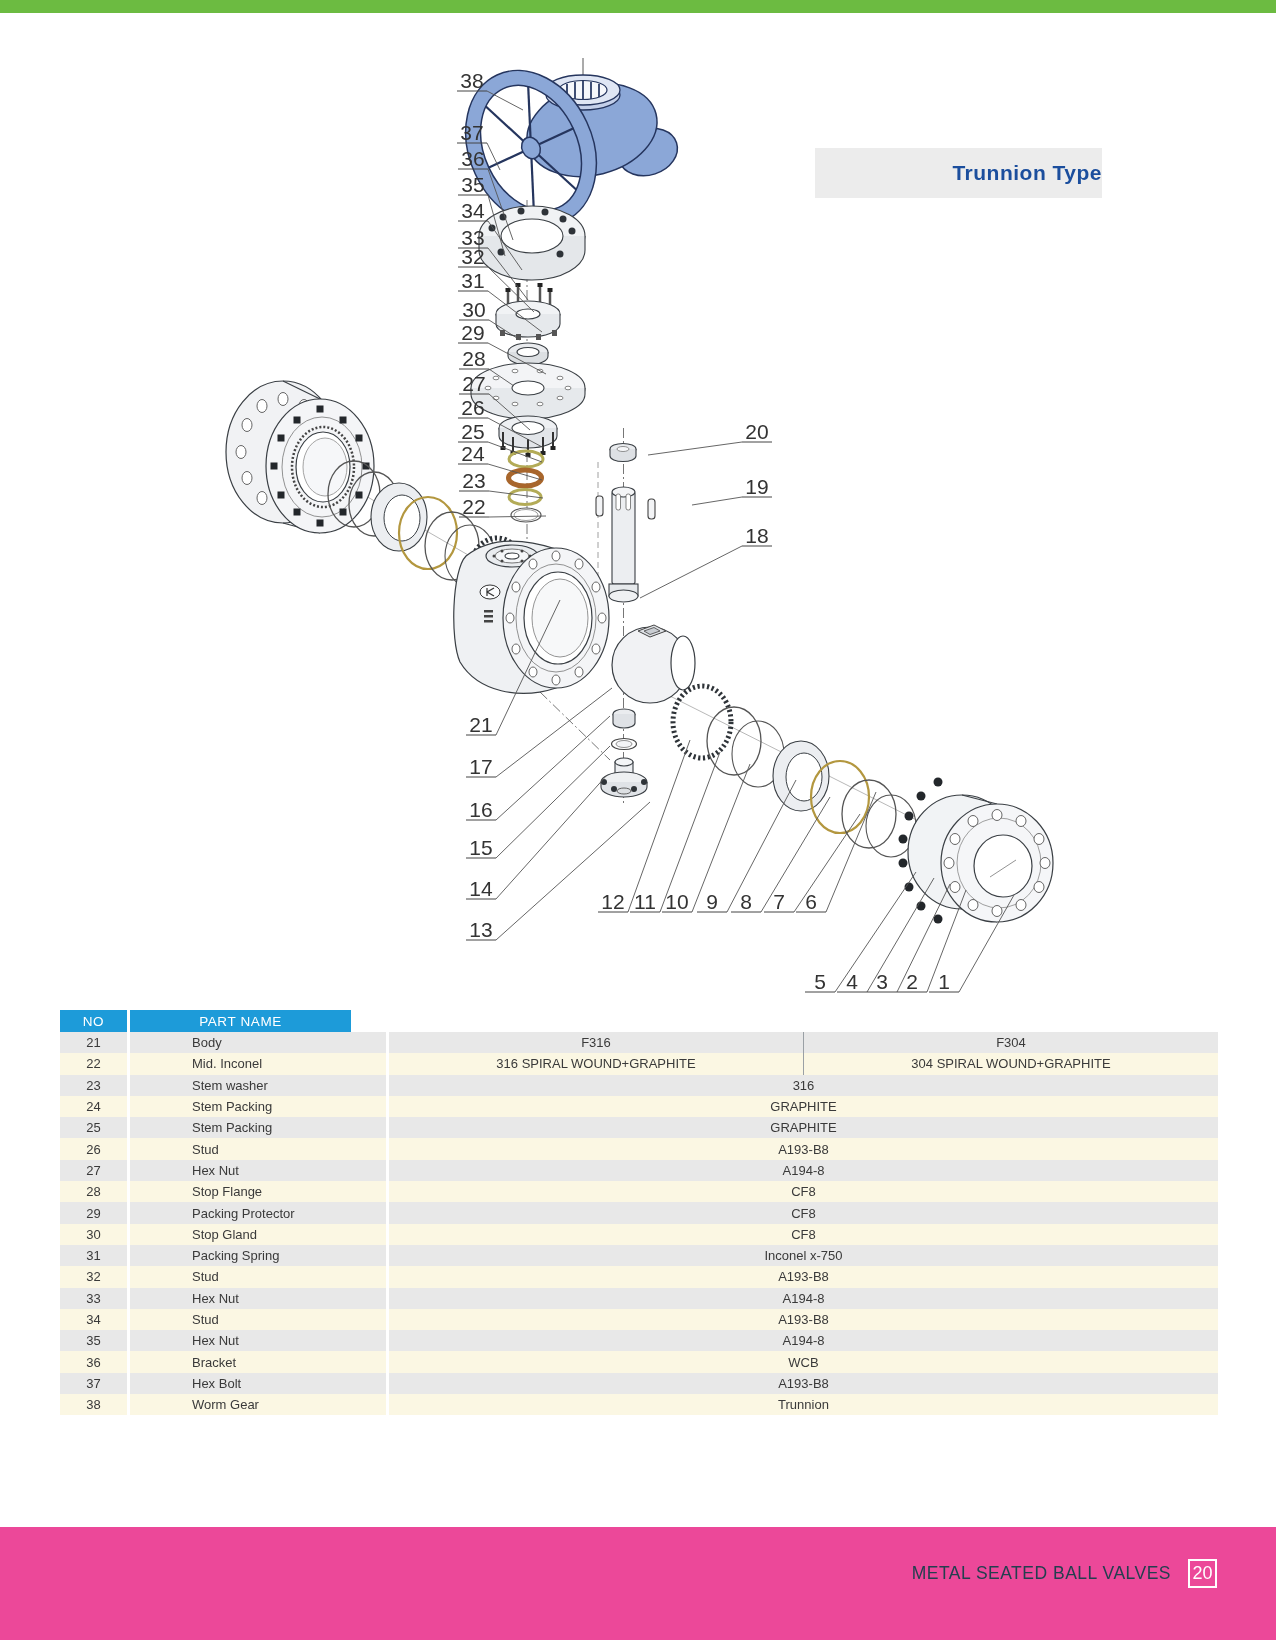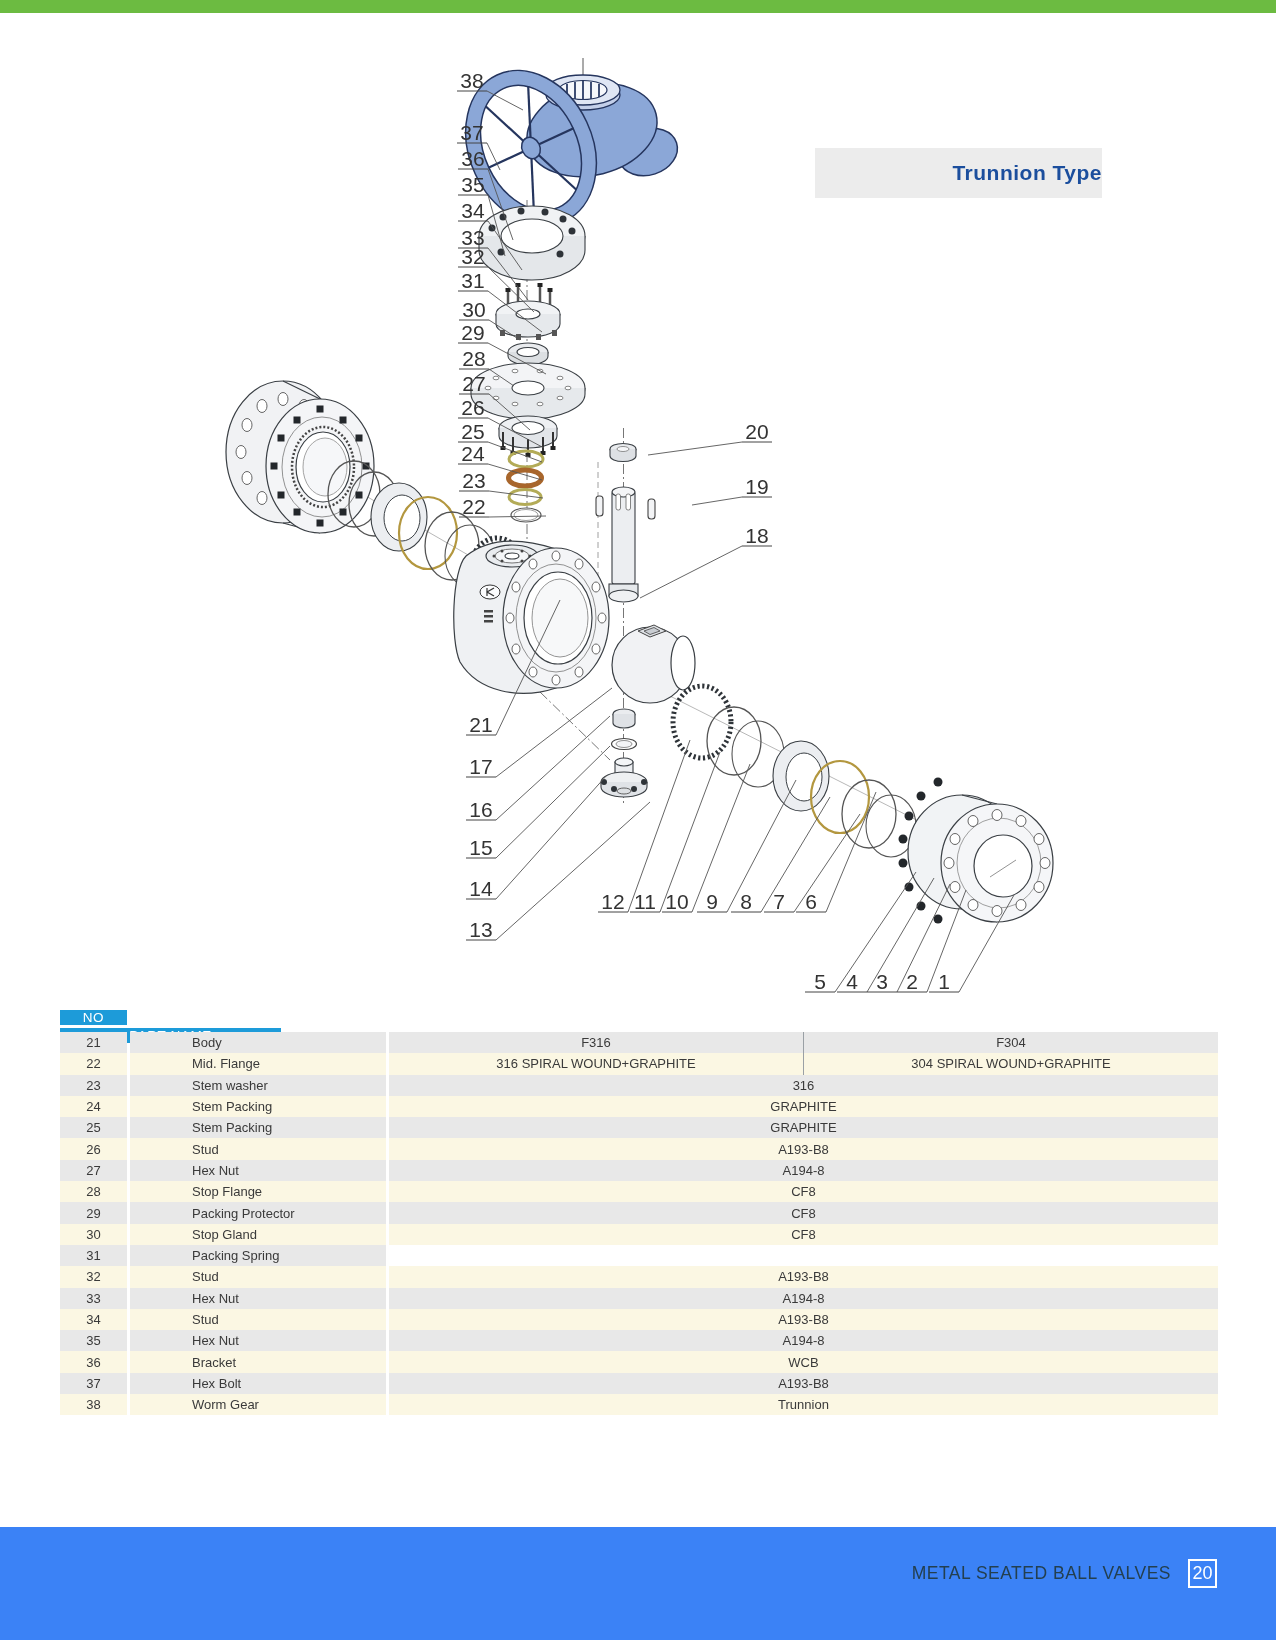--- a/index.html
+++ b/index.html
@@ -11,21 +11,21 @@
   .title-box {
     position:absolute; left:815px; top:148px; width:287px; height:50px;
     background:#ececec; display:flex; align-items:center; justify-content:flex-end;
     color:#1b4e9d; font-size:21px; font-weight:bold; letter-spacing:0.5px;
   }
   svg.diagram { position:absolute; left:0; top:0; }
   .callout-num { font-size:21px; fill:#333; }
 
   
   .parts-table { position:absolute; left:60px; top:1010px; width:1158px; color:#3a3a3a; font-size:13px; }
-  .thead { display:flex; gap:3px; height:22px;flex-direction:column; }
+  .thead { display:flex; gap:3px; height:22px; }
   .thead .hcell { background:#1d9bd9; color:#ffffff; display:flex; align-items:center; justify-content:center; font-size:13.5px; letter-spacing:0.6px; }
   .hcell.no   { width:67px;  flex:none; }
   .hcell.name { width:221px; flex:none; }
   .hcell.mats { flex:1; }
   .trow { display:flex; gap:3px; height:21.3px; }
   .trow .cell { display:flex; align-items:center; }
   .cell.no   { width:67px; flex:none; justify-content:center; }
   .cell.name { width:256px; flex:none; padding-left:62px; box-sizing:border-box; }
   .cell.mats { flex:1; padding:0; }
   .cell.mats .m { flex:1; display:flex; align-items:center; justify-content:center; height:100%; }
@@ -502,21 +502,21 @@
         <div class="trow gray">
           <div class="cell no">21</div>
           <div class="cell name">Body</div>
           <div class="cell mats">
             <div class="m">F316</div>
             <div class="m">F304</div>
           </div>
         </div>
         <div class="trow cream">
           <div class="cell no">22</div>
-          <div class="cell name">Mid. Flange</div>
+          <div class="cell name">Mid. Inconel</div>
           <div class="cell mats">
             <div class="m">316 SPIRAL WOUND+GRAPHITE</div>
             <div class="m">304 SPIRAL WOUND+GRAPHITE</div>
           </div>
         </div>
         <div class="trow gray">
           <div class="cell no">23</div>
           <div class="cell name">Stem washer</div>
           <div class="cell mats">
             <div class="m">316</div>
@@ -567,20 +567,23 @@
         <div class="trow cream">
           <div class="cell no">30</div>
           <div class="cell name">Stop Gland</div>
           <div class="cell mats">
             <div class="m">CF8</div>
           </div>
         </div>
         <div class="trow gray">
           <div class="cell no">31</div>
           <div class="cell name">Packing Spring</div>
+          <div class="cell mats">
+            <div class="m">Inconel x-750</div>
+          </div>
         </div>
         <div class="trow cream">
           <div class="cell no">32</div>
           <div class="cell name">Stud</div>
           <div class="cell mats">
             <div class="m">A193-B8</div>
           </div>
         </div>
         <div class="trow gray">
           <div class="cell no">33</div>
@@ -620,21 +623,21 @@
         <div class="trow cream">
           <div class="cell no">38</div>
           <div class="cell name">Worm Gear</div>
           <div class="cell mats">
             <div class="m">Trunnion</div>
           </div>
         </div>
       </div>
   </div>
 
-  <div class="footer" style="background: #3b82f6;">
+  <div class="footer" style="background: #ec4899;">
     <div class="footer-row">
       <span class="footer-text">METAL SEATED BALL VALVES</span>
       <span class="page-num-box">
         <span>20</span>
       </span>
     </div>
   </div>
 
 </div>
 

